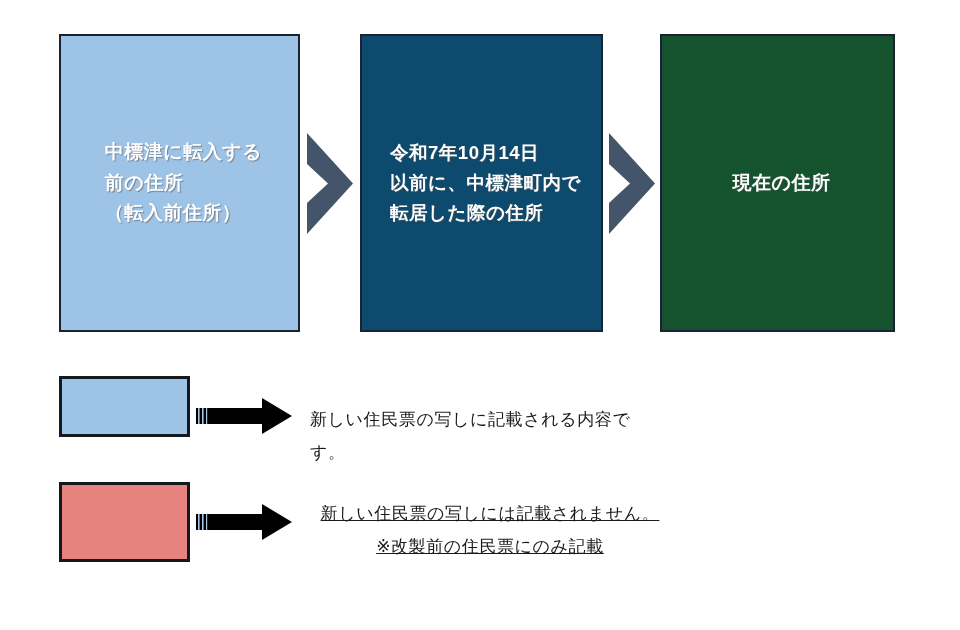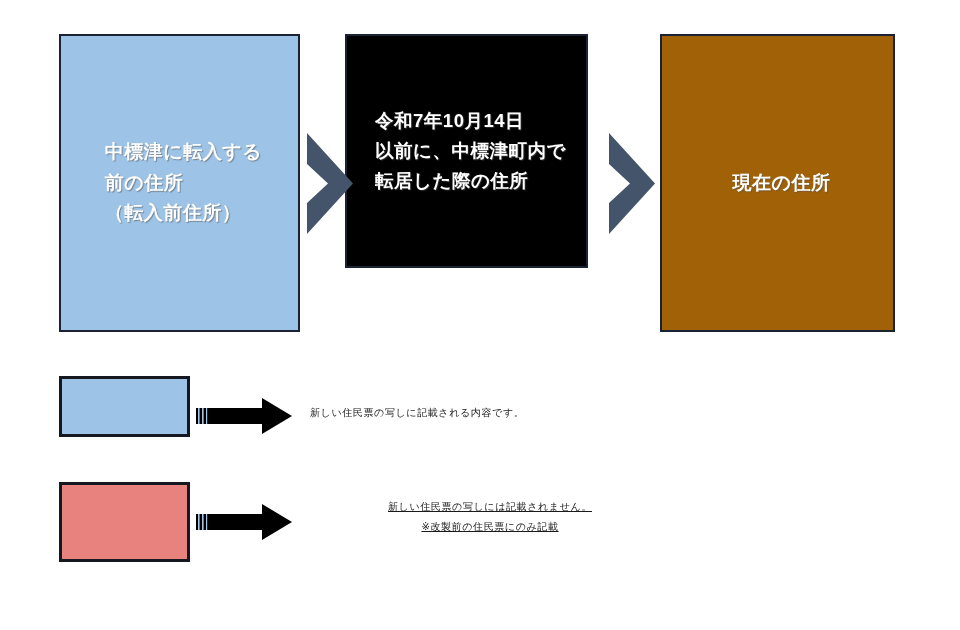--- a/index.html
+++ b/index.html
@@ -34,22 +34,22 @@
     color: #ffffff;
     font-weight: bold;
     font-size: 19px;
     line-height: 1.62;
     letter-spacing: 0.5px;
     white-space: pre-line;
     text-shadow: 1px 1px 1px rgba(80,80,80,0.55);
   }
 
   #box-before   { left: 59px;  top: 34px; width: 241px; height: 298px; background: #9DC3E6; }
-  #box-middle   { left: 345px; top: 34px; width: 243px; height: 234px; background: #000000; }
-  #box-current  { left: 660px; top: 34px; width: 235px; height: 298px; background: #a16207; }
+  #box-middle   { left: 360px; top: 34px; width: 243px; height: 298px; background: #0c4a6e; }
+  #box-current  { left: 660px; top: 34px; width: 235px; height: 298px; background: #14532d; }
 
   #box-middle .box-label { font-size: 18.5px; }
 
   
   .chevron {
     position: absolute;
     top: 131px;
     width: 54px;
     height: 105px;
   }
@@ -71,21 +71,21 @@
     width: 96px;
     height: 38px;
   }
   #legend-arrow-1 { left: 196px; top: 397px; }
   #legend-arrow-2 { left: 196px; top: 503px; }
   .legend-arrow svg { display: block; width: 100%; height: 100%; }
 
   .legend-text {
     position: absolute;
     color: #1A1A1A;
-    font-size: 10px;
+    font-size: 17px;
     font-weight: normal;
     line-height: 1.95;
     letter-spacing: 0.6px;
     white-space: pre-line;
     text-align: center;
   }
   #legend-text-included { left: 310px; top: 403px; width: 350px; text-align: left; }
   #legend-text-excluded { left: 300px; top: 497px; width: 380px; text-decoration: underline; }
 </style>
 </head>

